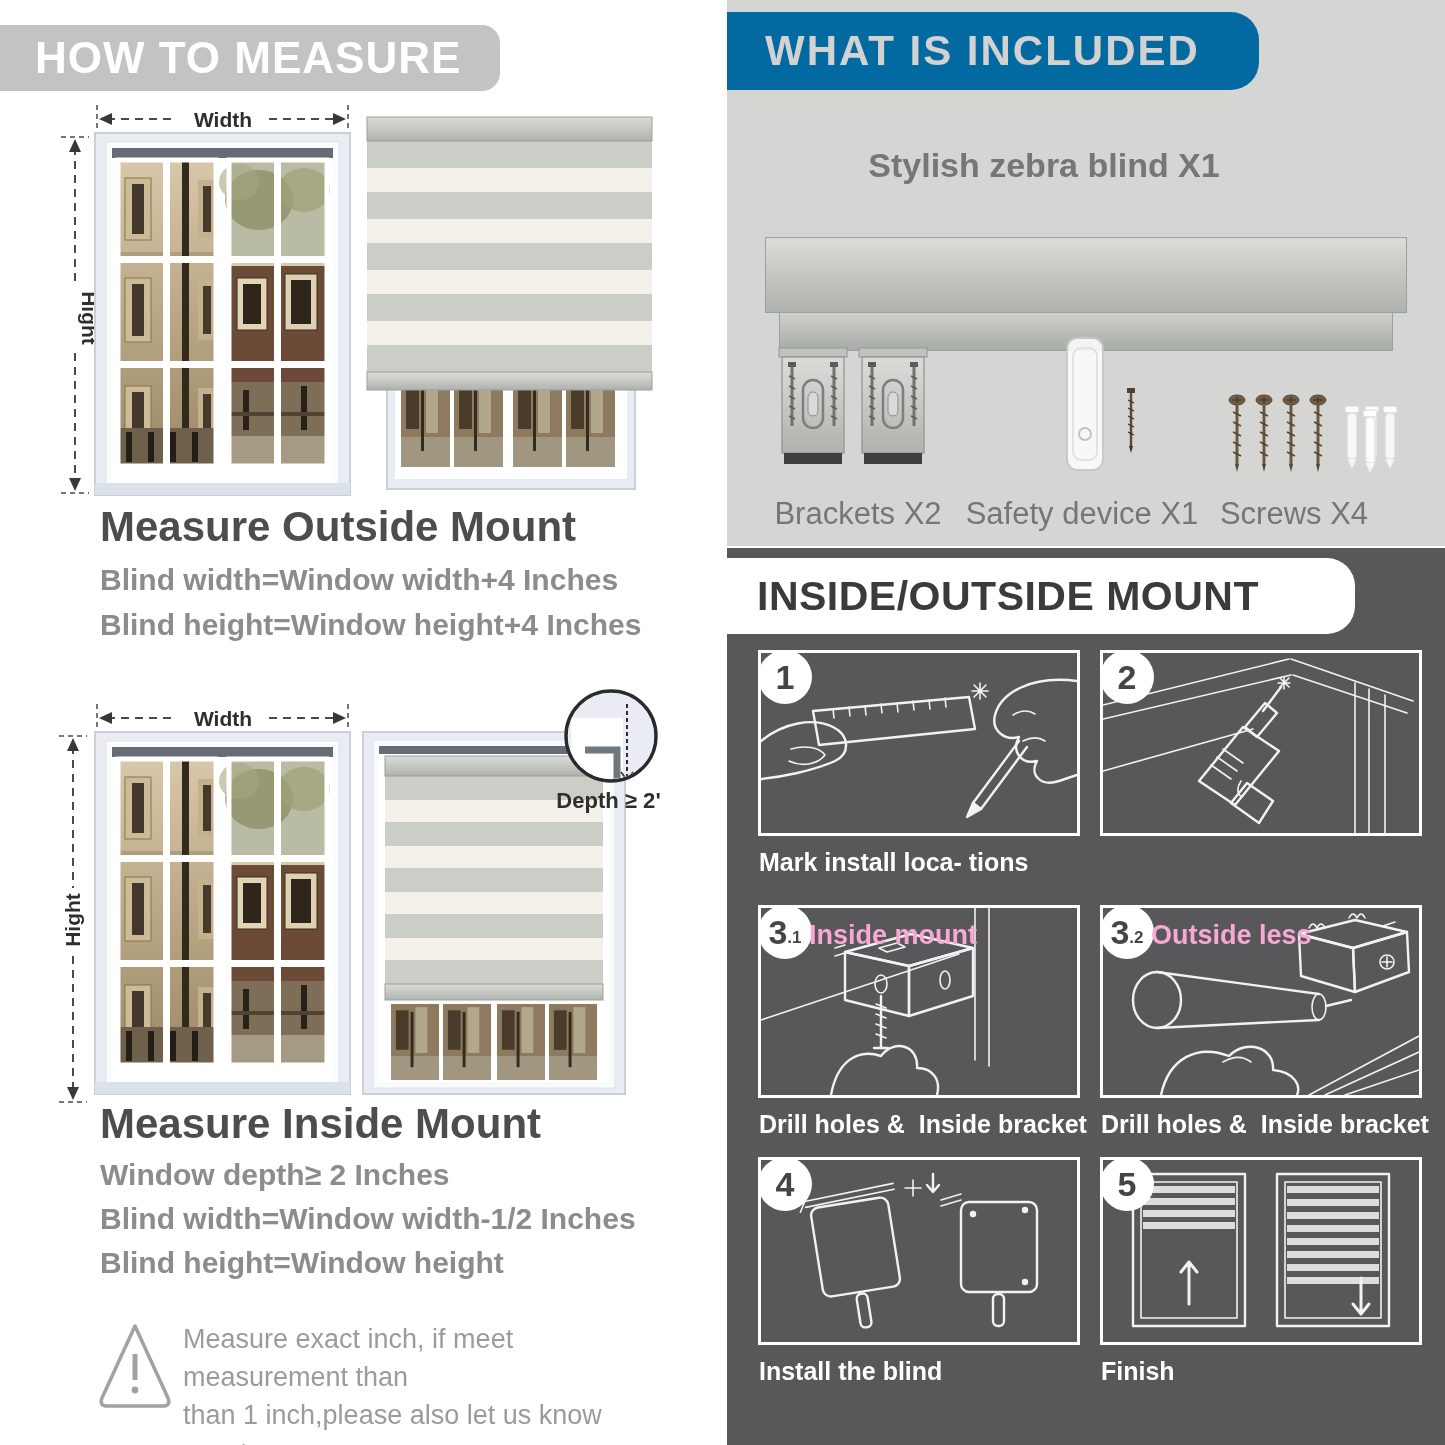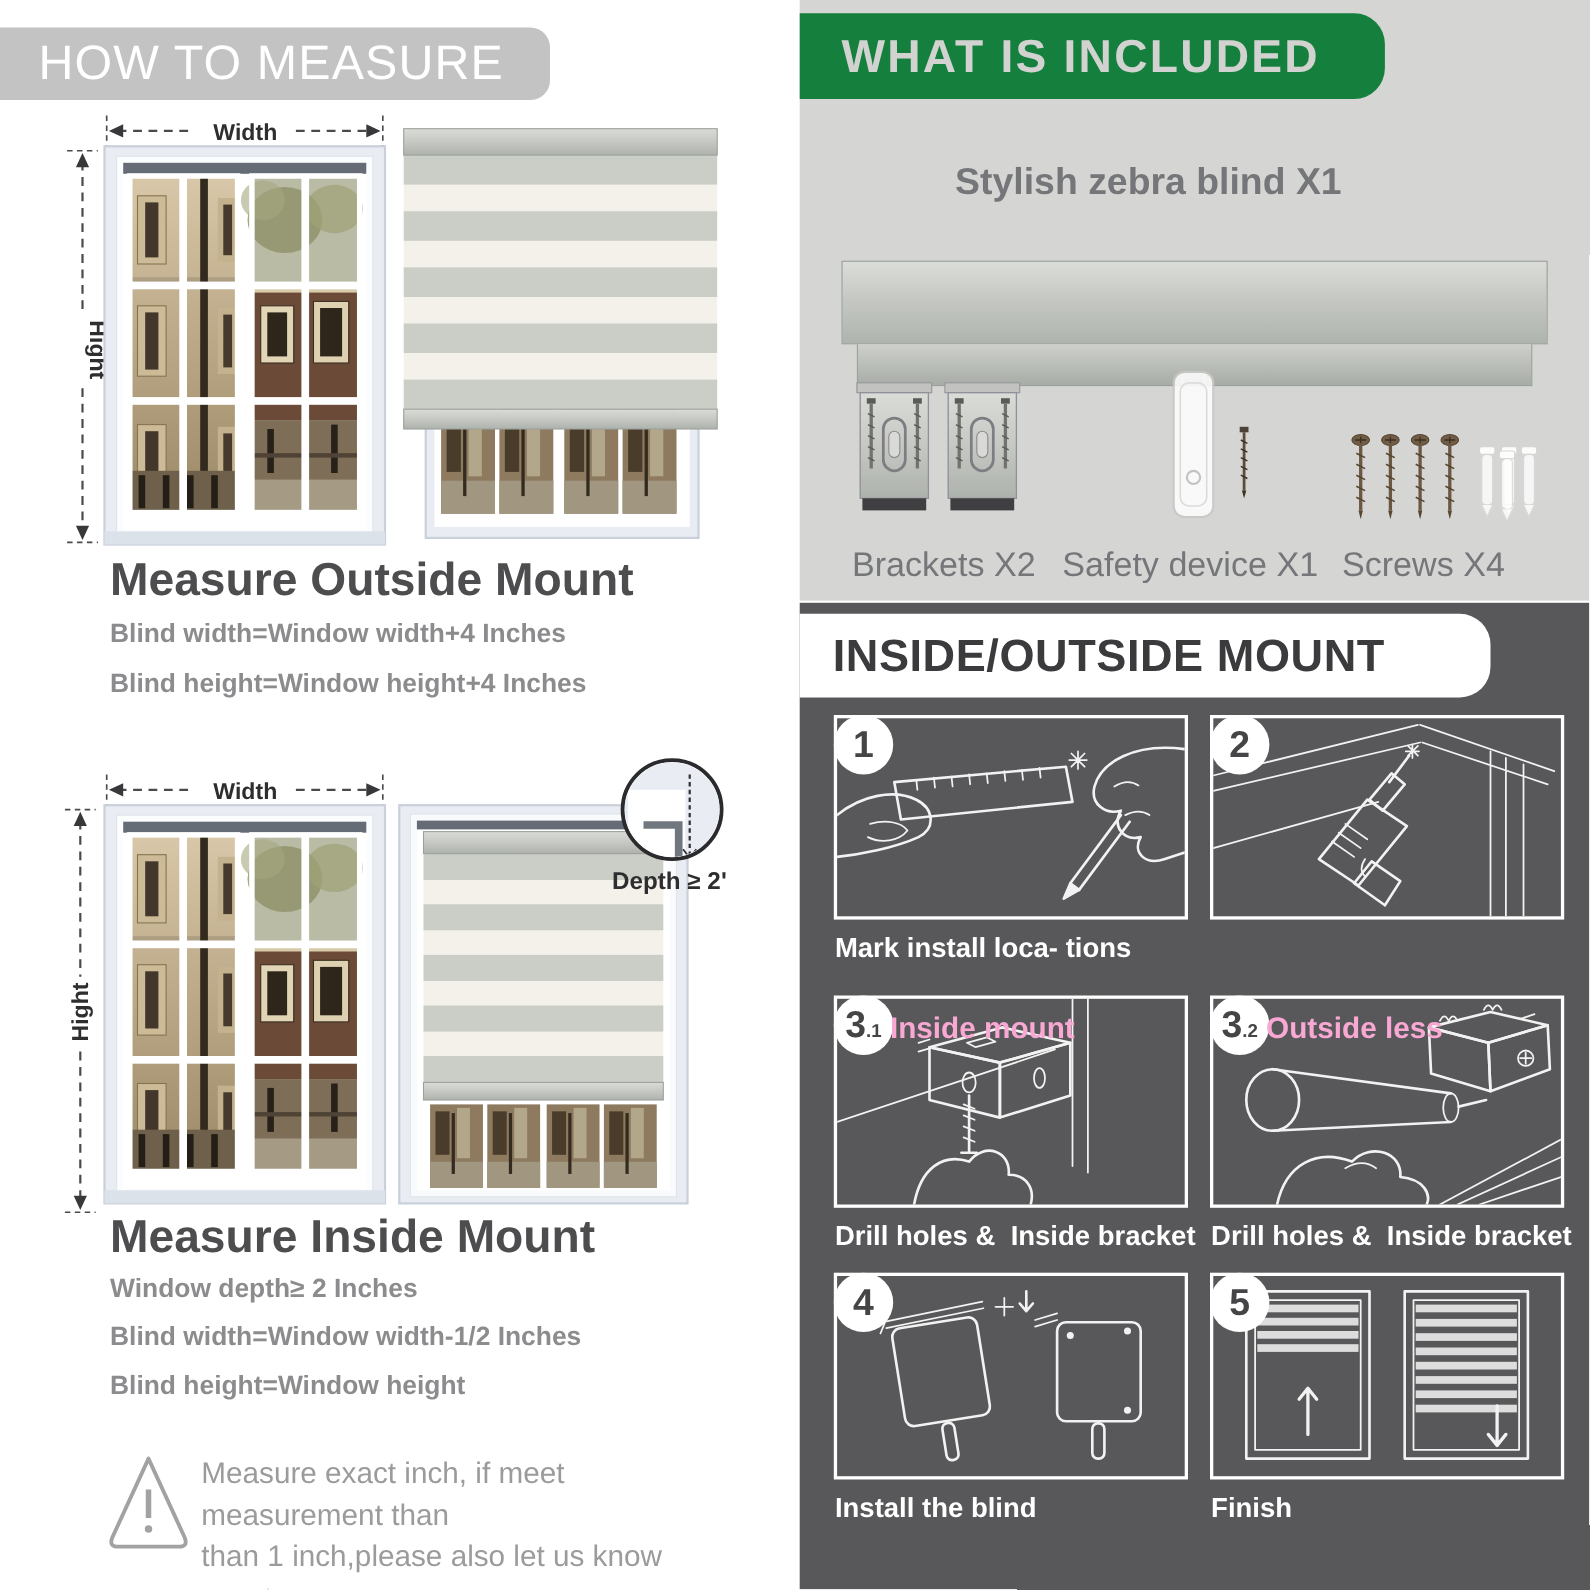--- a/index.html
+++ b/index.html
@@ -1,27 +1,27 @@
 <!DOCTYPE html>
 <html><head>
 <meta charset="utf-8">
 <style>
   html,body{margin:0;padding:0;background:#fff;}
   .canvas{position:relative;width:1445px;height:1445px;background:#fff;overflow:hidden;
           font-family:"Liberation Sans","DejaVu Sans",sans-serif;}
   .abs{position:absolute;}
   
   .banner-left{left:0;top:25px;width:465px;height:66px;background:#c3c3c3;border-radius:0 18px 18px 0;
-               color:#fff;font-size:44px;font-weight:400;line-height:66px;padding-left:35px;letter-spacing:1px;}
+               color:#fff;font-size:44px;font-weight:700;line-height:66px;padding-left:35px;letter-spacing:1px;}
   .h-measure{left:100px;font-size:42px;font-weight:700;color:#4d4d4f;}
-  .t-measure{left:100px;font-size:24px;font-weight:600;color:#8c8c8e;}
+  .t-measure{left:100px;font-size:30px;font-weight:600;color:#8c8c8e;}
   .warn-text{left:183px;top:1320px;width:480px;font-size:27px;font-weight:500;color:#9b9b9d;line-height:38px;}
   
   .right-top{left:727px;top:0;width:718px;height:546px;background:#d5d5d3;}
-  .banner-top{left:0;top:12px;width:494px;height:78px;background:#15803d;border-radius:0 28px 28px 0;
+  .banner-top{left:0;top:12px;width:494px;height:78px;background:#0369a1;border-radius:0 28px 28px 0;
               color:#d2d2d0;font-size:42px;font-weight:700;line-height:78px;padding-left:38px;letter-spacing:2px;}
   .blind-title{left:0;top:146px;width:634px;text-align:center;font-size:34px;font-weight:700;color:#75767a;}
   .rail-main{left:38px;top:237px;width:642px;height:76px;background:linear-gradient(180deg,#daddd8 0%,#c6c9c3 45%,#afb3ad 100%);
              border:1px solid #9aa09a;box-sizing:border-box;}
   .rail-lip{left:52px;top:313px;width:614px;height:38px;background:linear-gradient(180deg,#ced1cb 0%,#a8aca6 100%);
             border:1px solid #9aa09a;border-top:none;box-sizing:border-box;}
   .acc-label{top:496px;font-size:31px;font-weight:400;color:#75767a;text-align:center;}
   
   .right-bot{left:727px;top:548px;width:718px;height:897px;background:#58585a;}
   .banner-dark{left:0;top:10px;width:598px;height:76px;background:#fff;border-radius:0 28px 28px 0;

